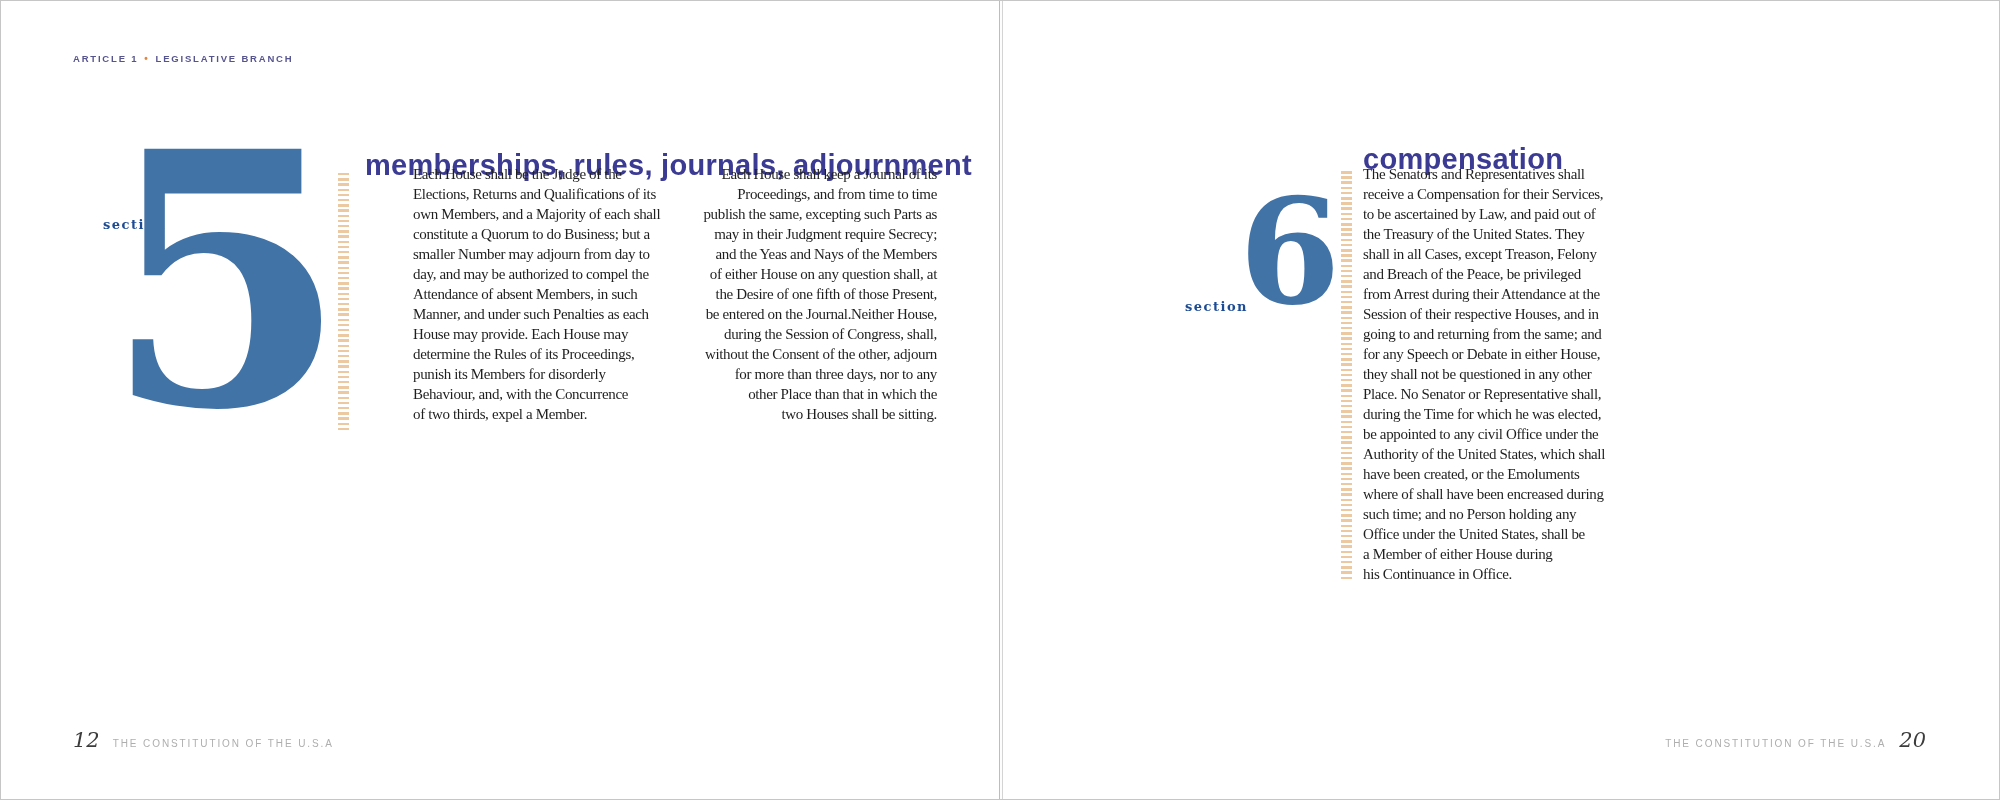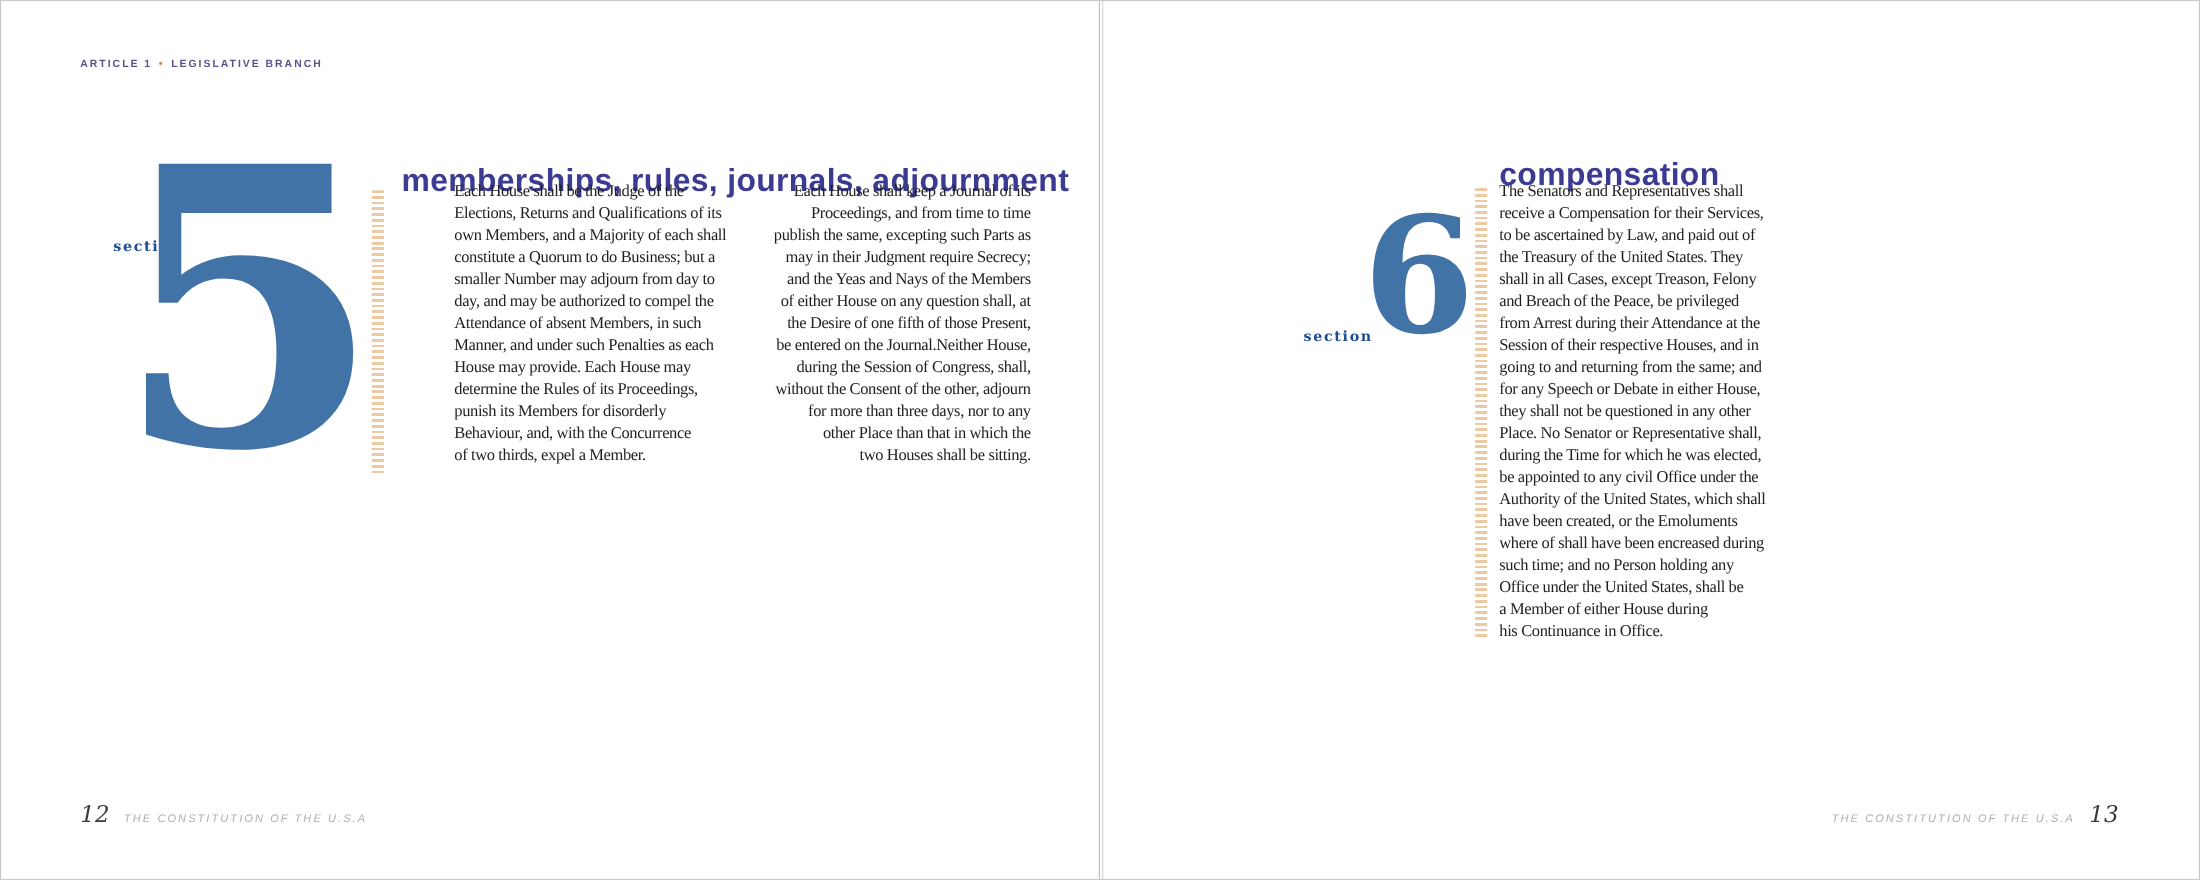--- a/index.html
+++ b/index.html
@@ -83,21 +83,21 @@
     position:absolute; top:727px;
     display:flex; align-items:baseline; gap:13px; white-space:nowrap;
   }
   .footer-left  { left:72px; }
   .footer-right { right:73px; }
   .folio {
     font-family:"DejaVu Serif", serif; font-style:italic;
     font-size:21px; color:var(--page_number);
   }
   .book-title {
-    font-size:10px; letter-spacing:1.9px; color:var(--footer_title);font-style:italic;
+    font-size:10px; letter-spacing:1.9px; color:var(--footer_title);
   }
 </style>
 </head>
 <body>
 
 <div class="spread">
 
   <div>
     <div class="eyebrow">
       <span>ARTICLE 1</span><span class="dot">•</span><span>LEGISLATIVE BRANCH</span>
@@ -170,17 +170,17 @@
 Authority of the United States, which shall
 have been created, or the Emoluments
 where of shall have been encreased during
 such time; and no Person holding any
 Office under the United States, shall be
 a Member of either House during
 his Continuance in Office.</div>
 
     <div class="page-footer footer-right">
       <span class="book-title">THE CONSTITUTION OF THE U.S.A</span>
-      <span class="folio">13</span>
+      <span class="folio">20</span>
     </div>
   </div>
 
 </div>
 
 </body></html>

